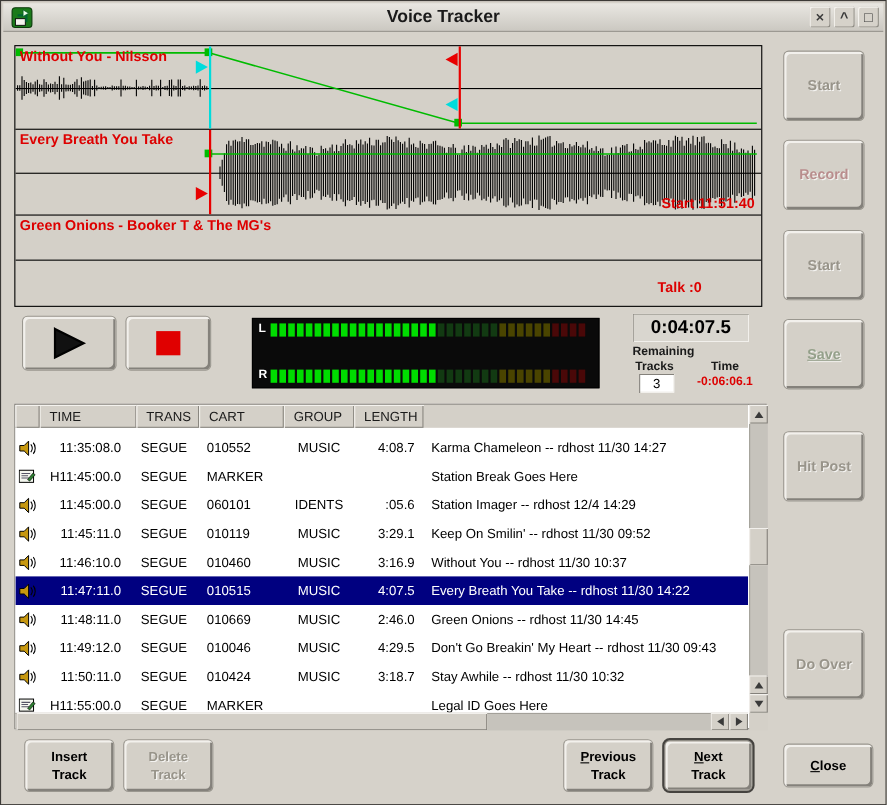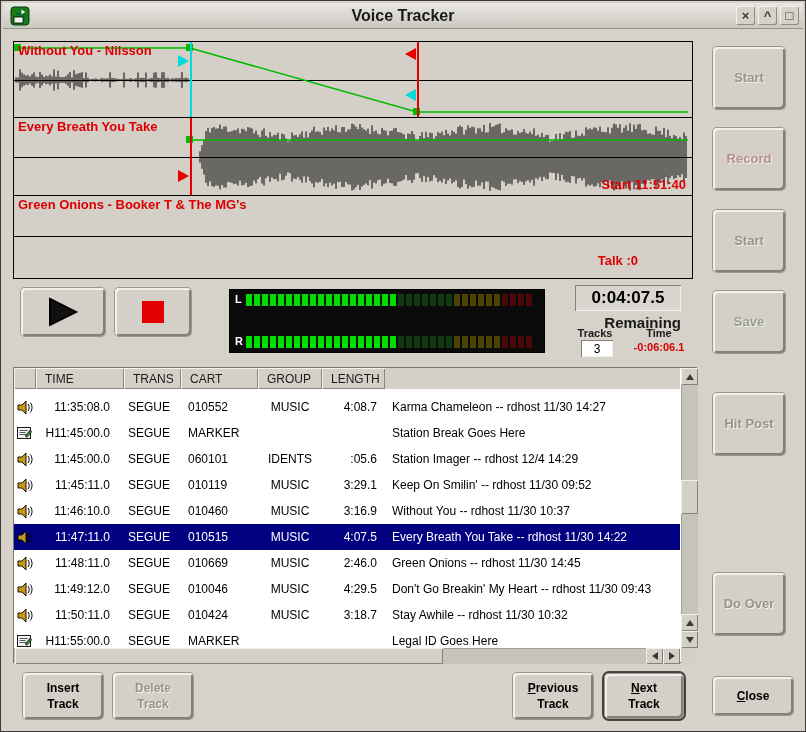--- a/index.html
+++ b/index.html
@@ -19,21 +19,21 @@
 
   
   .btn{position:absolute;background:#d4d0c8;border-radius:4px;
     box-shadow:inset 2px 2px 0 #f2f0ec, inset -2px -2px 0 #84817b, 0 0 0 1px #9a978f;
     display:flex;align-items:center;justify-content:center;text-align:center;
     font-weight:bold;font-size:12px;color:#000;cursor:default;}
   .blabel{white-space:pre-line;line-height:1.35;width:100%;}
   .mn::first-letter{text-decoration:underline;}
   .disabled{color:#98948a;text-shadow:1px 1px 0 rgba(255,255,255,.75);}
   .rec{color:#b98d8d;text-shadow:1px 1px 0 rgba(255,255,255,.75);}
-  .sav{color:#94a08a;text-shadow:1px 1px 0 rgba(255,255,255,.75);}
+  .sav{color:#94a08a;text-shadow:1px 1px 0 rgba(255,255,255,.75);text-decoration:underline;}
 
   
   .tracker{position:absolute;left:12px;top:40px;width:680px;height:238px;border:1px solid #000;background:#d4d0c8;}
   .tpanel{position:relative;width:100%;overflow:hidden;border-bottom:1px solid #000;}
   .tpanel:last-child{border-bottom:none;}
   .p1{height:76px;} .p2{height:78px;} .p3{height:80px;}
   .ttitle{position:absolute;left:4px;top:1px;font-weight:bold;font-size:13px;color:#dd0000;z-index:6;}
   .note{position:absolute;right:6px;bottom:3px;font-weight:bold;font-size:13px;color:#dd0000;z-index:6;}
   .note-talk{right:54px;bottom:8px;}
   .centerline{position:absolute;left:0;right:0;height:1px;background:#000;}
@@ -59,21 +59,21 @@
   .seg.r{background:#4a0808;}
   .mscale{position:absolute;left:0;right:0;top:17px;height:14px;}
   .mscale span{position:absolute;top:0;color:#fff;font-size:10px;}
   .mscale span:nth-child(1){left:10px;} .mscale span:nth-child(2){left:48px;}
   .mscale span:nth-child(3){left:86px;} .mscale span:nth-child(4){left:124px;}
   .mscale span:nth-child(5){left:162px;} .mscale span:nth-child(6){left:202px;}
   .mscale span:nth-child(7){left:240px;} .mscale span:nth-child(8){left:294px;}
   .timedisp{position:absolute;left:574px;top:284px;width:106px;height:26px;background:#d9d6cf;
     box-shadow:inset 1px 1px 0 #84817b, inset -1px -1px 0 #f2f0ec;
     display:flex;align-items:center;justify-content:center;font-size:17px;font-weight:bold;color:#000;}
-  .rlabel{position:absolute;left:574px;top:313px;width:106px;text-align:right;font-size:15px;font-weight:bold;color:#1a1a1a;}
+  .rlabel{position:absolute;left:574px;top:313px;width:106px;text-align:left;font-size:11px;font-weight:bold;color:#1a1a1a;}
   .tlabel{position:absolute;top:326px;width:56px;text-align:center;font-size:11px;font-weight:bold;color:#1a1a1a;}
   .tracksbox{position:absolute;left:580px;top:339px;width:32px;height:17px;background:#fff;
     box-shadow:inset 1px 1px 0 #84817b, inset -1px -1px 0 #f2f0ec;
     display:flex;align-items:center;justify-content:center;font-size:12px;color:#000;}
   .timeneg{position:absolute;left:618px;top:340px;width:80px;text-align:center;font-size:11px;font-weight:bold;color:#dd0000;}
 
   
   .sidebtn{left:712px;width:72px;height:62px;font-size:13px;}
 
   

